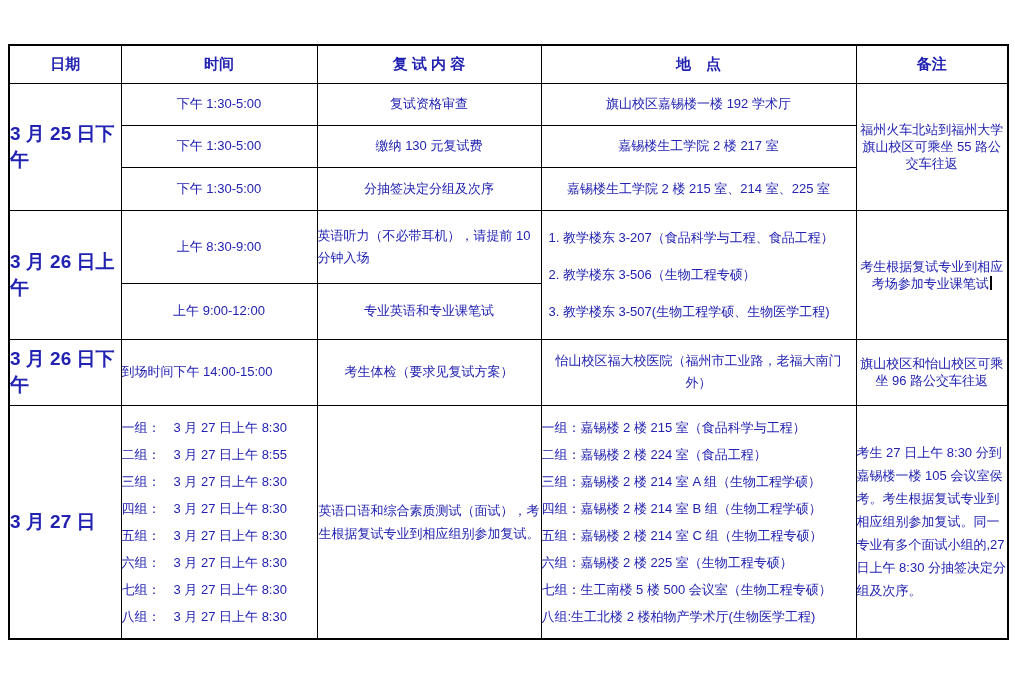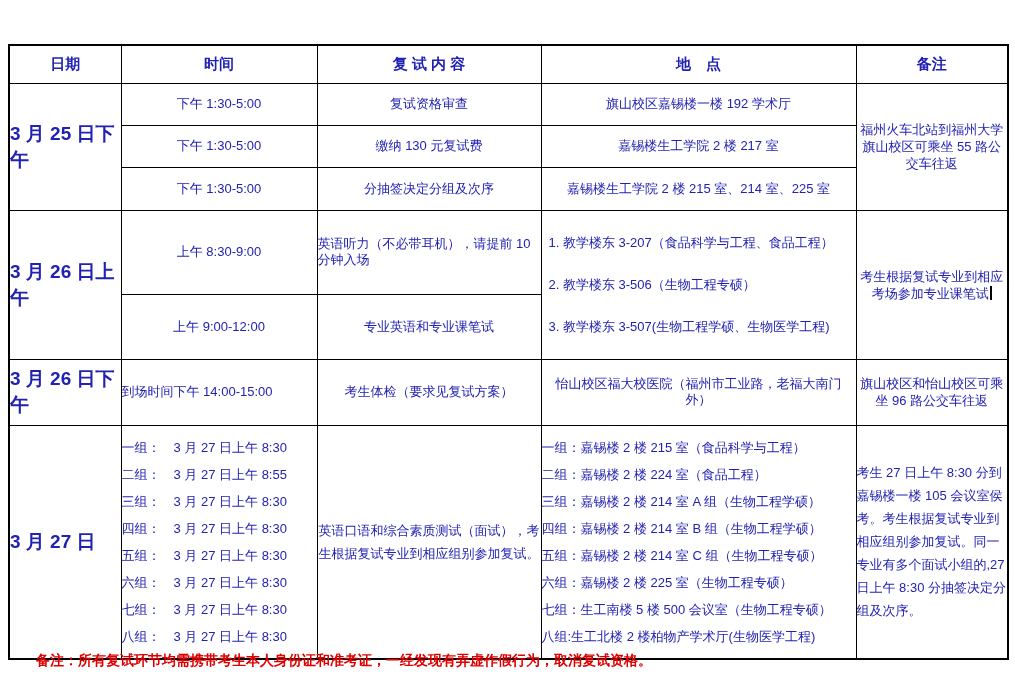--- a/index.html
+++ b/index.html
@@ -49,37 +49,37 @@
   .date-cell {
     font-size: 19px; font-weight: bold;
     text-align: left;
   }
   .date-top { vertical-align: top; padding-top: 58px; }
 
   .cell-c { text-align: center; }
   .v-top  { vertical-align: top; padding-top: 6px; }
   .pad-l  { text-align: left; padding-left: 7px; padding-right: 5px; }
 
-  .content-wrap { line-height: 16px; }
+  .content-wrap { line-height: 22px; }
 
   .notes-cell {
     text-align: center;
     padding: 0 14px 0 8px;
     line-height: 17px;
   }
   .notes-center {
     text-align: left;
     padding: 0 6px;
     line-height: 23px;
   }
 
   .loclist-wrap {
     display: flex; flex-direction: column;
     justify-content: space-evenly;
-    height: 148px;
+    height: 128px;
     padding-left: 7px; padding-right: 4px;
     line-height: 20px;
     text-align: left;
   }
 
   .list8 { padding-top: 7px; }
   .list8 .li { line-height: 27px; white-space: nowrap; }
   .times8 { padding-left: 9px; }
   .locs8  { padding-left: 7px; margin-top: 39px; }
 
@@ -195,15 +195,14 @@
         <div class="li">五组：嘉锡楼 2 楼 214 室 C 组（生物工程专硕）</div>
         <div class="li">六组：嘉锡楼 2 楼 225 室（生物工程专硕）</div>
         <div class="li">七组：生工南楼 5 楼 500 会议室（生物工程专硕）</div>
         <div class="li">八组:生工北楼 2 楼柏物产学术厅(生物医学工程)</div>
       </td>
       <td class="notes-center">考生 27 日上午 8:30 分到嘉锡楼一楼 105 会议室侯考。考生根据复试专业到相应组别参加复试。同一专业有多个面试小组的,27 日上午 8:30 分抽签决定分组及次序。</td>
     </tr>
   </tbody>
     </table>
 
-  <div class="footer-note">备注：所有复试环节均需携带考生本人身份证和准考证，一经发现有弄虚作假行为，取消复试资格。</div>
 
 </div>
 
 </body></html>

